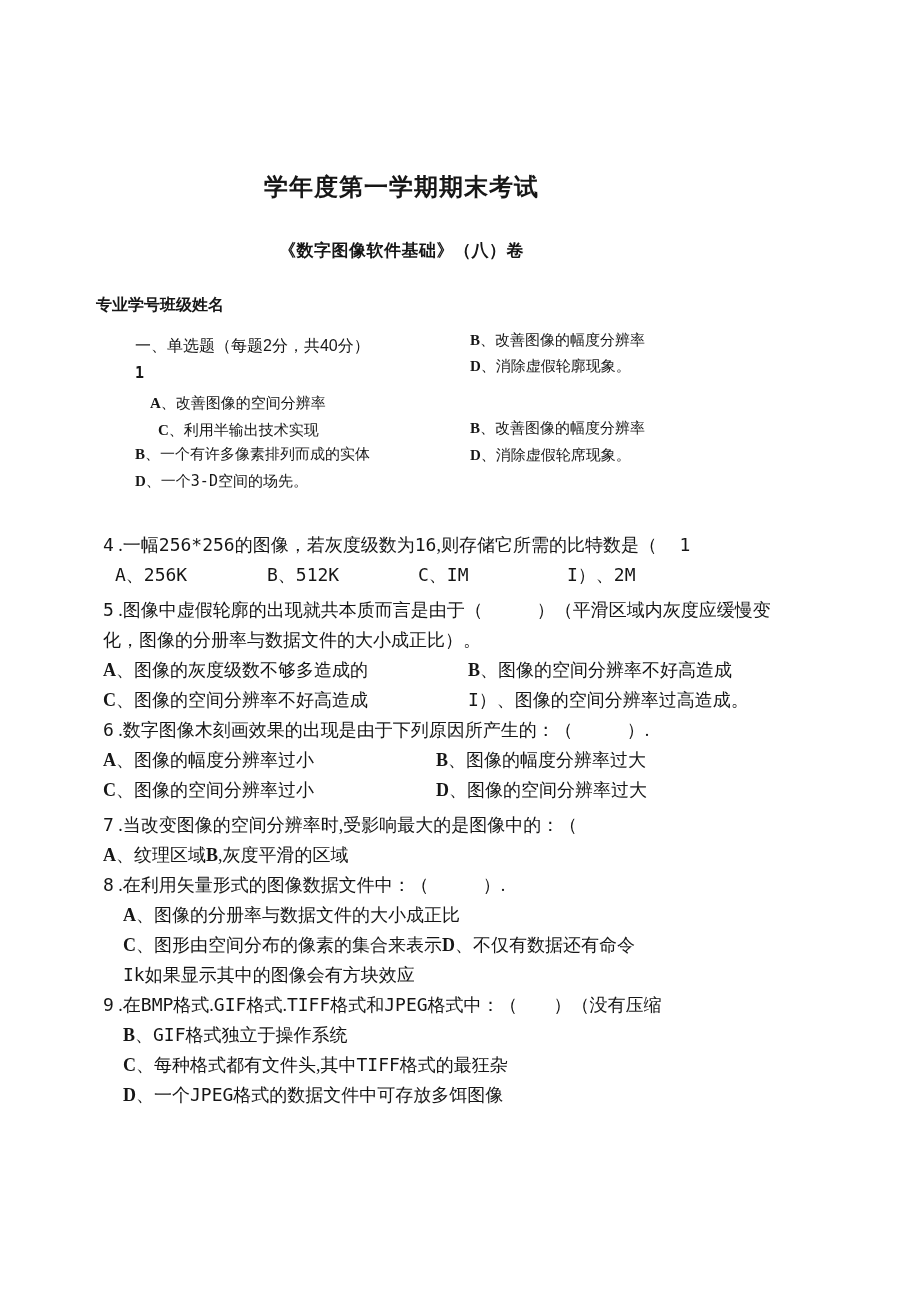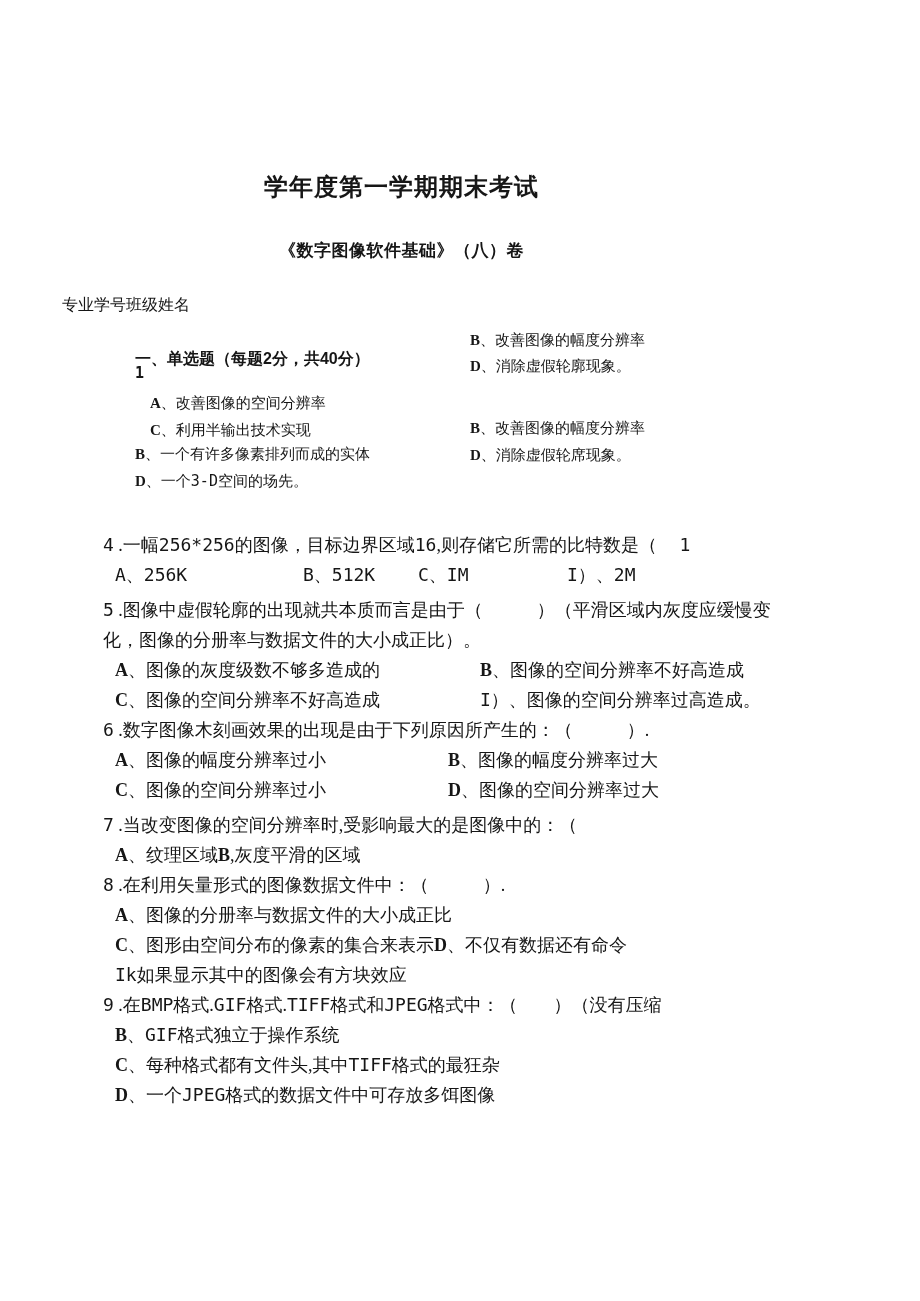--- a/index.html
+++ b/index.html
@@ -24,71 +24,71 @@
   }
   .subtitle {
     margin: 36px 0 0 0;
     text-align: center;
     font-family: "Liberation Sans", sans-serif;
     font-weight: bold; font-size: 17px;
     letter-spacing: 0.5px;
     white-space: nowrap;
   }
   .student {
-    margin: 33px 0 0 62px;
+    margin: 33px 0 0 96px;
     font-family: "Liberation Sans", sans-serif;
-    font-weight: normal; font-size: 16px;
+    font-weight: bold; font-size: 16px;
     white-space: nowrap;
   }
 
   
   .topsec {
     position: relative;
     height: 166px;
     margin-top: 12px;
     font-size: 15px;
     white-space: nowrap;
   }
   .topsec > div { position: absolute; }
   .ts-heading {
-    left: 135px; top: 21px;
+    left: 135px; top: 8px;
     font-family: "Liberation Sans", sans-serif;
-    font-weight: bold; font-size: 16px;
+    font-weight: normal; font-size: 16px;
   }
   .ts-q1num { left: 135px; top: 36px; font-family: "DejaVu Sans Mono", monospace; font-weight: bold; }
   .ts-a   { left: 150px; top: 66px;  }
-  .ts-c   { left: 150px; top: 93px;  }
+  .ts-c   { left: 158px; top: 93px;  }
   .ts-b   { left: 135px; top: 117px; }
   .ts-d   { left: 135px; top: 144px; }
   .ts-r1b { left: 470px; top: 3px;   }
   .ts-r1d { left: 470px; top: 29px;  }
   .ts-r2b { left: 470px; top: 91px;  }
   .ts-r2d { left: 470px; top: 118px; }
 
   
   .questions {
     margin: 36px 0 0 103px;
     font-size: 18px;
     line-height: 30px;
     white-space: nowrap;
   }
   .questions .line { display: block; }
-  .opt { margin-left: 12px; }
+  .opt { margin-left: 20px; }
   .gap5 { margin-top: 5px; }
 
-  .row2 { position: relative; margin-left: 12px; }
+  .row2 { position: relative; }
   .row2 .c2 { position: absolute; top: 0; }
   .q5c2 { left: 365px; }
   .q6c2 { left: 333px; }
   .q7c2 { left: 347px; }
 
   .q4opts { position: relative; height: 30px; }
   .q4opts > span { position: absolute; top: 0; }
   .q4o1 { left: 12px;  }
-  .q4o2 { left: 164px; margin-left: 36px; }
+  .q4o2 { left: 164px; }
   .q4o3 { left: 315px; }
   .q4o4 { left: 464px; }
 
   
   .s-m { font-family: "DejaVu Sans Mono", monospace; font-weight: normal; }
   .s-b { font-weight: bold; }
   .s-i { font-style: italic; }
 </style>
 </head>
 <body>
@@ -107,21 +107,21 @@
     <div class="ts-b"><span class="s-b">B</span><span>、一个有许多像素排列而成的实体</span></div>
     <div class="ts-d"><span class="s-b">D</span><span>、一个</span><span class="s-m">3-D</span><span>空间的场先。</span></div>
     <div class="ts-r1b"><span class="s-b">B</span><span>、改善图像的幅度分辨率</span></div>
     <div class="ts-r1d"><span class="s-b">D</span><span>、消除虚假轮廓现象。</span></div>
     <div class="ts-r2b"><span class="s-b">B</span><span>、改善图像的幅度分辨率</span></div>
     <div class="ts-r2d"><span class="s-b">D</span><span>、消除虚假轮席现象。</span></div>
   </section>
 
   <section class="questions">
 
-    <div class="line stem"><span class="s-m">4</span><span> .一幅</span><span class="s-m">256*256</span><span>的图像，目标边界区域</span><span class="s-m">16</span><span>,则存储它所需的比特数是（</span><span>　 </span><span class="s-m">1</span></div>
+    <div class="line stem"><span class="s-m">4</span><span> .一幅</span><span class="s-m">256*256</span><span>的图像，若灰度级数为</span><span class="s-m">16</span><span>,则存储它所需的比特数是（</span><span>　 </span><span class="s-m">1</span></div>
     <div class="line q4opts">
       <span class="q4o1"><span class="s-m">A</span><span>、</span><span class="s-m">256K</span></span>
       <span class="q4o2"><span class="s-m">B</span><span>、</span><span class="s-m">512K</span></span>
       <span class="q4o3"><span class="s-m">C</span><span>、</span><span class="s-m">IM</span></span>
       <span class="q4o4"><span class="s-m">I</span><span>）、</span><span class="s-m">2M</span></span>
     </div>
 
     <div class="line stem gap5"><span class="s-m">5</span><span> .图像中虚假轮廓的出现就共本质而言是由于（　　　）（平滑区域内灰度应缓慢变</span></div>
     <div class="line stem"><span>化，图像的分册率与数据文件的大小成正比）。</span></div>
     <div class="line row2">

